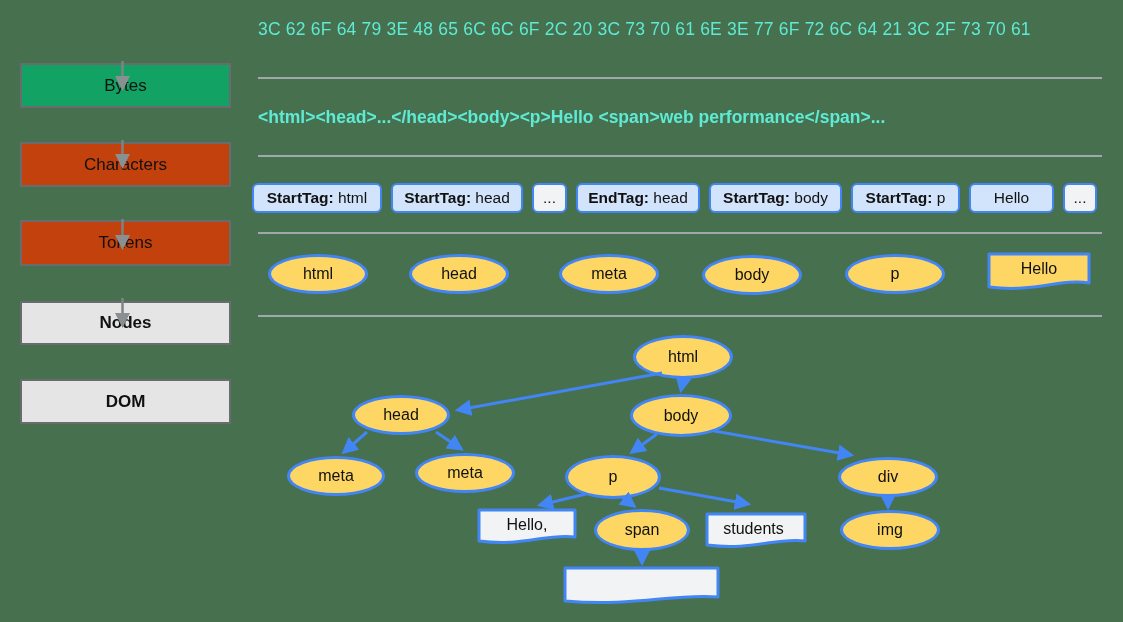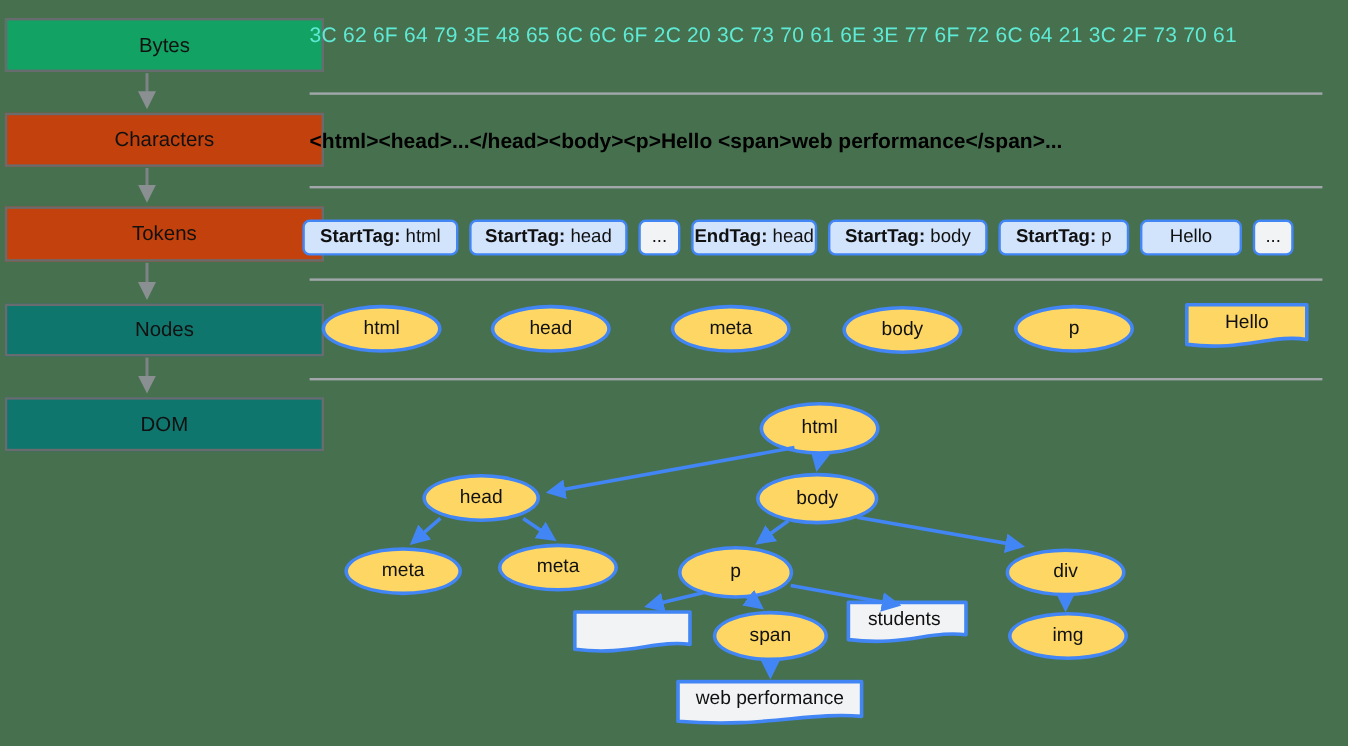--- a/index.html
+++ b/index.html
@@ -3,36 +3,36 @@
 <meta charset="utf-8">
 <style>
   html,body{margin:0;padding:0;}
   body{
     font-family:"Liberation Sans","DejaVu Sans",sans-serif;
     background:#47704F;
     width:1123px;height:622px;position:relative;overflow:hidden;
     color:#1c1e21;
   }
   .stage-box{
-    position:absolute;left:4px;width:266px;height:45px;
+    position:absolute;left:20px;width:211px;height:45px;
     border:2px solid #686C6E;box-sizing:border-box;
     display:flex;align-items:center;justify-content:center;
-    font-size:17px;color:#111;
+    font-size:17px;color:#111;margin-top:48px;
   }
   .stage-green{background:#12A263;}
   .stage-blue{background:#c2410c;}
-  .stage-yellow{background:#0f766e;}
+  .stage-yellow{background:#e5e5e5;font-weight:bold;}
   .sep{position:absolute;left:258px;width:844px;height:2px;background:#A2A7AB;}
   .bytes-text{
     position:absolute;left:258px;top:17px;width:850px;
     font-size:17.5px;line-height:25px;color:#5eead4;letter-spacing:.2px;
   }
   .chars-text{
     position:absolute;left:258px;top:107px;width:860px;
-    font-size:17.5px;font-weight:bold;color:#000000;
+    font-size:17.5px;font-weight:bold;color:#5eead4;
   }
   .token-row{position:absolute;left:252px;top:183px;display:flex;gap:9px;}
   .token{
     height:30px;box-sizing:border-box;border:2px solid #4285F4;border-radius:6px;
     background:#D2E3FC;display:flex;align-items:center;justify-content:center;
     font-size:15.5px;white-space:pre;color:#111;
   }
   .token.light{background:#F1F3F4;}
   .token b{font-weight:bold;}
   .ellipse{
@@ -67,21 +67,21 @@
 <div class="bytes-text">
   <div>3C 62 6F 64 79 3E 48 65 6C 6C 6F 2C 20 3C 73 70 61 6E 3E 77 6F 72 6C 64 21 3C 2F 73 70 61</div>
 </div>
 
 <div class="chars-text">&lt;html&gt;&lt;head&gt;...&lt;/head&gt;&lt;body&gt;&lt;p&gt;Hello &lt;span&gt;web performance&lt;/span&gt;...</div>
 
 <div class="token-row">
   <div class="token" style="width:130px"><b>StartTag:</b><span> html</span></div>
   <div class="token" style="width:132px"><b>StartTag:</b><span> head</span></div>
   <div class="token light" style="width:35px"><span>...</span></div>
-  <div class="token" style="width:105px"><b>EndTag:</b><span> head</span></div>
+  <div class="token" style="width:124px"><b>EndTag:</b><span> head</span></div>
   <div class="token" style="width:133px"><b>StartTag:</b><span> body</span></div>
   <div class="token" style="width:109px"><b>StartTag:</b><span> p</span></div>
   <div class="token" style="width:85px"><span>Hello</span></div>
   <div class="token light" style="width:34px"><span>...</span></div>
 </div>
 
 <div class="ellipse" style="left:268px;top:254px;width:100px;height:40px">html</div>
 <div class="ellipse" style="left:409px;top:254px;width:100px;height:40px">head</div>
 <div class="ellipse" style="left:559px;top:254px;width:100px;height:40px">meta</div>
 <div class="ellipse" style="left:702px;top:255px;width:100px;height:40px">body</div>
@@ -101,34 +101,34 @@
 <div class="ellipse" style="left:415px;top:453px;width:100px;height:40px">meta</div>
 <div class="ellipse" style="left:565px;top:455px;width:96px;height:44px">p</div>
 <div class="ellipse" style="left:838px;top:457px;width:100px;height:40px">div</div>
 <div class="ellipse" style="left:594px;top:509px;width:96px;height:42px">span</div>
 <div class="ellipse" style="left:840px;top:510px;width:100px;height:40px">img</div>
 
 <div class="flag" style="left:477px;top:508px;width:100px;height:40px">
   <svg width="100" height="40" viewBox="0 0 100 40">
     <path d="M2 2 H98 V29 C70 25, 46 39, 2 33 Z" fill="#F1F3F4" stroke="#4285F4" stroke-width="3" stroke-linejoin="round"></path>
   </svg>
+  <div class="flag-label">Hello,</div>
 </div>
 
-<div class="flag" style="left:705px;top:500px;width:97px;height:40px">
+<div class="flag" style="left:705px;top:512px;width:97px;height:40px">
   <svg width="102" height="40" viewBox="0 0 102 40">
     <path d="M2 2 H100 V29 C72 25, 47 39, 2 33 Z" fill="#F1F3F4" stroke="#4285F4" stroke-width="3" stroke-linejoin="round"></path>
   </svg>
   <div class="flag-label">students</div>
 </div>
 
 <div class="flag" style="left:563px;top:566px;width:157px;height:42px">
   <svg width="157" height="42" viewBox="0 0 157 42">
     <path d="M2 2 H155 V31 C112 27, 72 41, 2 35 Z" fill="#F1F3F4" stroke="#4285F4" stroke-width="3" stroke-linejoin="round"></path>
   </svg>
-  <div class="flag-label">web performance</div>
 </div>
 
 <svg class="overlay" width="1123" height="622" viewBox="0 0 1123 622">
   <defs>
     <marker id="arrow-blue" viewBox="0 0 10 10" refX="8" refY="5" markerWidth="5.5" markerHeight="5.5" orient="auto-start-reverse">
       <path d="M0 0 L10 5 L0 10 z" fill="#4285F4"></path>
     </marker>
     <marker id="arrow-gray" viewBox="0 0 10 10" refX="8" refY="5" markerWidth="6" markerHeight="6" orient="auto-start-reverse">
       <path d="M0 0 L10 5 L0 10 z" fill="#8A8F92"></path>
     </marker>

